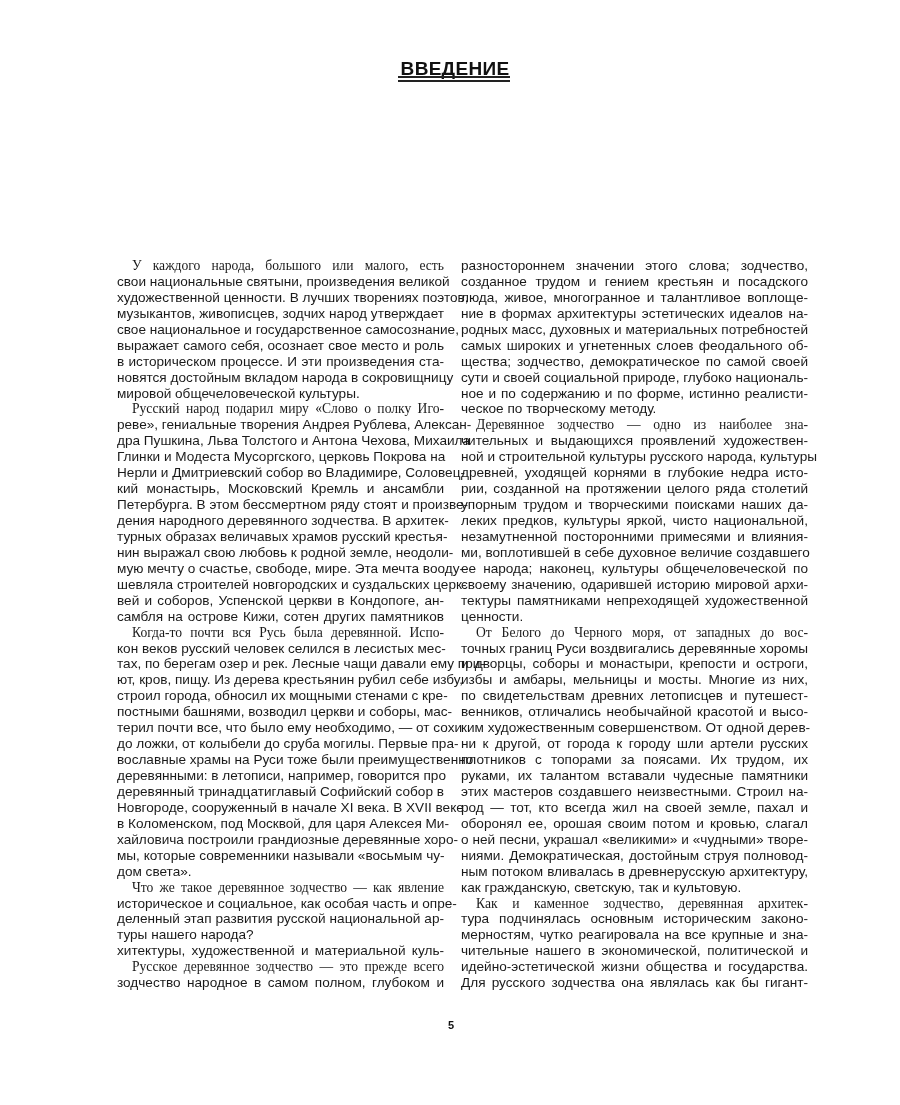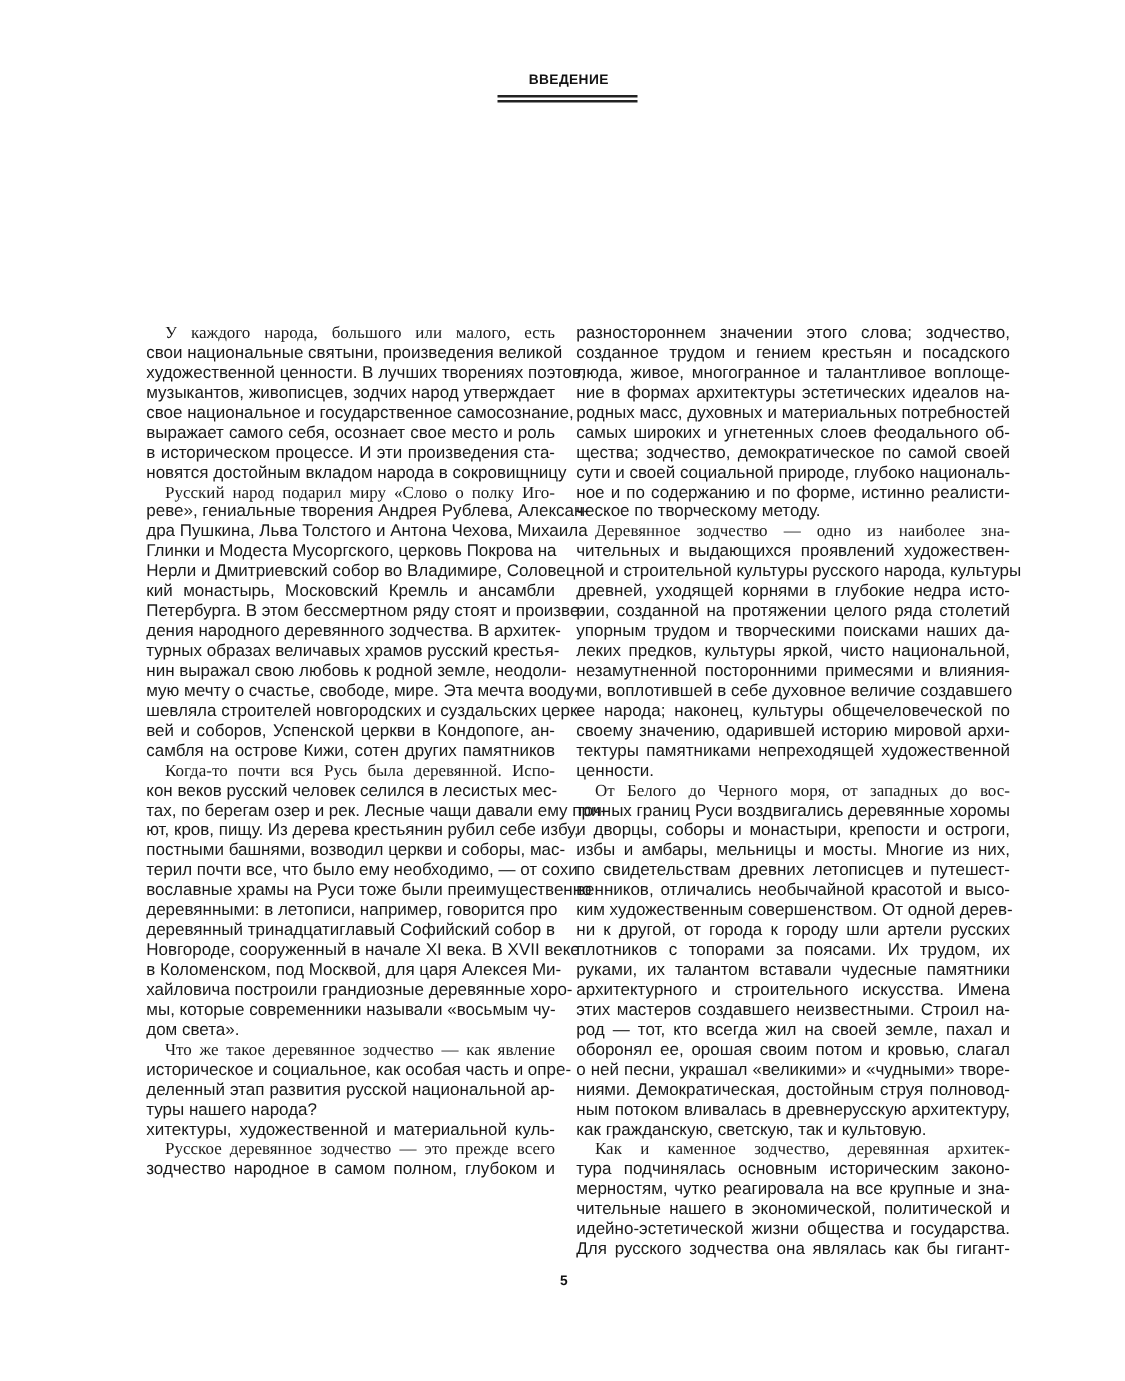--- a/index.html
+++ b/index.html
@@ -1,19 +1,19 @@
 <!DOCTYPE html>
 <html><head>
 <meta charset="utf-8">
 <style>
   html, body { margin: 0; padding: 0; background: #ffffff; }
   body { width: 900px; height: 1105px; position: relative; overflow: hidden;
          font-family: "Liberation Sans", "DejaVu Sans", sans-serif; color: #1a1a1a; }
   .heading { position: absolute; left: 400px; top: 58px; width: 110px; text-align: center;
-             font-weight: bold; font-size: 11px; letter-spacing: 0.3px; color: #111; }
+             font-weight: bold; font-size: 19px; letter-spacing: 0.3px; color: #111; }
   .rule { position: absolute; left: 398px; width: 112px; height: 2px; background: #222; }
   .rule.r1 { top: 76px; }
   .rule.r2 { top: 80px; }
   .col { position: absolute; top: 258px; font-size: 13.6px; line-height: 15.95px; }
   .col.left { left: 117px; width: 327px; }
   .col.right { left: 461px; width: 347px; }
   .line { display: block; white-space: nowrap; text-align: justify; text-align-last: justify;
           height: 15.95px; overflow: visible; }
   .line.indent { text-indent: 15px; font-family: Liberation Serif, serif; }
   .line.last { text-align-last: left; }
@@ -30,20 +30,21 @@
   <div class="col left" id="col-0">
       <div>
         <span class="line indent">У каждого народа, большого или малого, есть</span>
         <span class="line">свои национальные святыни, произведения великой</span>
         <span class="line">художественной ценности. В лучших творениях поэтов,</span>
         <span class="line">музыкантов, живописцев, зодчих народ утверждает</span>
         <span class="line">свое национальное и государственное самосознание,</span>
         <span class="line">выражает самого себя, осознает свое место и роль</span>
         <span class="line">в историческом процессе. И эти произведения ста-</span>
         <span class="line">новятся достойным вкладом народа в сокровищницу</span>
+        <span class="line last">мировой общечеловеческой культуры.</span>
       </div>
       <div>
         <span class="line indent">Русский народ подарил миру «Слово о полку Иго-</span>
         <span class="line">реве», гениальные творения Андрея Рублева, Алексан-</span>
         <span class="line">дра Пушкина, Льва Толстого и Антона Чехова, Михаила</span>
         <span class="line">Глинки и Модеста Мусоргского, церковь Покрова на</span>
         <span class="line">Нерли и Дмитриевский собор во Владимире, Соловец-</span>
         <span class="line">кий монастырь, Московский Кремль и ансамбли</span>
         <span class="line">Петербурга. В этом бессмертном ряду стоят и произве-</span>
         <span class="line">дения народного деревянного зодчества. В архитек-</span>
@@ -52,22 +53,24 @@
         <span class="line">мую мечту о счастье, свободе, мире. Эта мечта вооду-</span>
         <span class="line">шевляла строителей новгородских и суздальских церк-</span>
         <span class="line">вей и соборов, Успенской церкви в Кондопоге, ан-</span>
         <span class="line">самбля на острове Кижи, сотен других памятников</span>
       </div>
       <div>
         <span class="line indent">Когда-то почти вся Русь была деревянной. Испо-</span>
         <span class="line">кон веков русский человек селился в лесистых мес-</span>
         <span class="line">тах, по берегам озер и рек. Лесные чащи давали ему при-</span>
         <span class="line">ют, кров, пищу. Из дерева крестьянин рубил себе избу,</span>
+        <span class="line">строил города, обносил их мощными стенами с кре-</span>
         <span class="line">постными башнями, возводил церкви и соборы, мас-</span>
         <span class="line">терил почти все, что было ему необходимо, — от сохи</span>
+        <span class="line">до ложки, от колыбели до сруба могилы. Первые пра-</span>
         <span class="line">вославные храмы на Руси тоже были преимущественно</span>
         <span class="line">деревянными: в летописи, например, говорится про</span>
         <span class="line">деревянный тринадцатиглавый Софийский собор в</span>
         <span class="line">Новгороде, сооруженный в начале XI века. В XVII веке</span>
         <span class="line">в Коломенском, под Москвой, для царя Алексея Ми-</span>
         <span class="line">хайловича построили грандиозные деревянные хоро-</span>
         <span class="line">мы, которые современники называли «восьмым чу-</span>
         <span class="line last">дом света».</span>
       </div>
       <div>
@@ -114,21 +117,20 @@
         <span class="line indent">От Белого до Черного моря, от западных до вос-</span>
         <span class="line">точных границ Руси воздвигались деревянные хоромы</span>
         <span class="line">и дворцы, соборы и монастыри, крепости и остроги,</span>
         <span class="line">избы и амбары, мельницы и мосты. Многие из них,</span>
         <span class="line">по свидетельствам древних летописцев и путешест-</span>
         <span class="line">венников, отличались необычайной красотой и высо-</span>
         <span class="line">ким художественным совершенством. От одной дерев-</span>
         <span class="line">ни к другой, от города к городу шли артели русских</span>
         <span class="line">плотников с топорами за поясами. Их трудом, их</span>
         <span class="line">руками, их талантом вставали чудесные памятники</span>
-        <span class="line">архитектурного и строительного искусства. Имена</span>
         <span class="line">этих мастеров создавшего неизвестными. Строил на-</span>
         <span class="line">род — тот, кто всегда жил на своей земле, пахал и</span>
         <span class="line">оборонял ее, орошая своим потом и кровью, слагал</span>
         <span class="line">о ней песни, украшал «великими» и «чудными» творе-</span>
         <span class="line">ниями. Демократическая, достойным струя полновод-</span>
         <span class="line">ным потоком вливалась в древнерусскую архитектуру,</span>
         <span class="line last">как гражданскую, светскую, так и культовую.</span>
       </div>
       <div>
         <span class="line indent">Как и каменное зодчество, деревянная архитек-</span>

